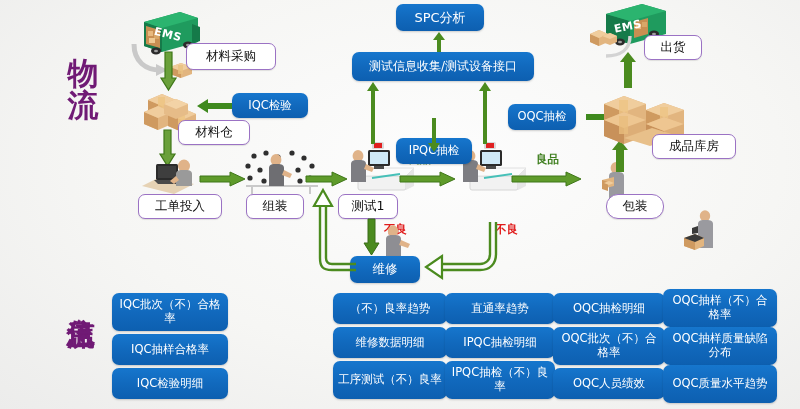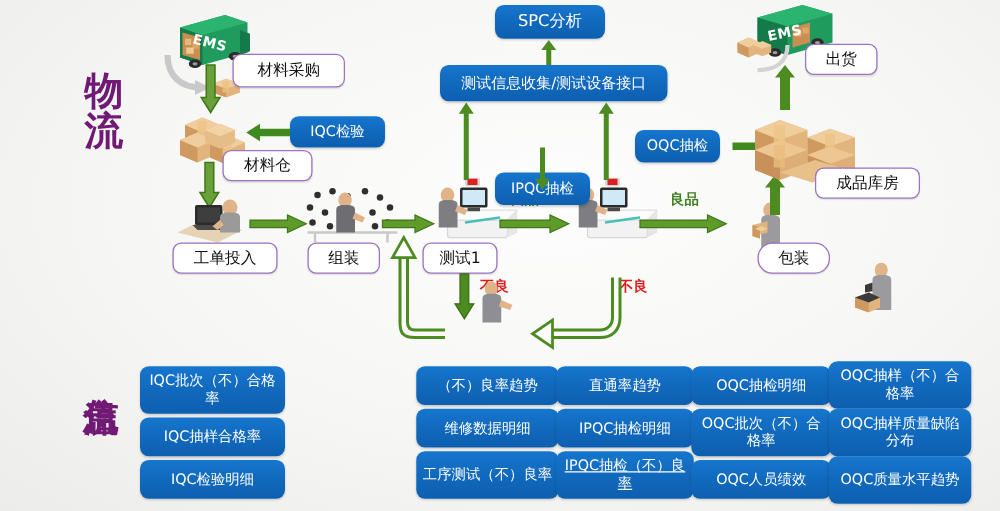--- a/index.html
+++ b/index.html
@@ -275,20 +275,23 @@
   </div>
 
   <div class="abs" style="left:380px;top:224px;width:32px;height:36px;">
     <svg width="32" height="36" viewBox="0 0 32 36">
       <ellipse cx="13" cy="7" rx="5.2" ry="5.8" fill="#e0b389"></ellipse>
       <path d="M6 15 C6 11, 10 11, 13 11 C17 11, 21 11, 21 15 L21 34 L6 34 Z" fill="#8e8e93"></path>
       <path d="M21 16 L30 20 L28 24 L19 21 Z" fill="#e0b389"></path>
     </svg>
   </div>
 
+  <div class="abs bluebox" style="left:350px;top:256px;width:70px;height:27px;font-size:12.5px;">
+    <span>维修</span>
+  </div>
 
   <div class="abs arrow" style="left:310px;top:188px;width:48px;height:86px;">
     <svg width="48" height="86" viewBox="0 0 48 86">
       <path d="M46 82 L22 82 C12 82, 10 78, 10 70 L10 18" stroke="#4b8b1f" stroke-width="2.4" fill="none"></path>
       <path d="M46 76 L22 76 C18 76, 16 74, 16 70 L16 18" stroke="#4b8b1f" stroke-width="2.4" fill="none"></path>
       <path d="M13 2 L22 18 L4 18 Z" fill="#ffffff" stroke="#4b8b1f" stroke-width="2.2"></path>
     </svg>
   </div>
 
   <div class="abs arrow" style="left:420px;top:222px;width:86px;height:56px;">
@@ -467,21 +470,21 @@
     <div class="cell bluebox" style="left:221px;top:38px;width:106px;height:27px;">
       <span>维修数据明细</span>
     </div>
 
     <div class="cell bluebox" style="left:333px;top:4px;width:102px;height:27px;">
       <span>直通率趋势</span>
     </div>
     <div class="cell bluebox" style="left:333px;top:38px;width:102px;height:27px;">
       <span>IPQC抽检明细</span>
     </div>
-    <div class="cell bluebox" style="left:333px;top:72px;width:102px;height:34px;text-decoration:underline;">
+    <div class="cell bluebox" style="left:333px;top:72px;width:102px;height:34px;">
       <span>IPQC抽检（不）良率</span>
     </div>
 
     <div class="cell bluebox" style="left:441px;top:4px;width:104px;height:27px;">
       <span>OQC抽检明细</span>
     </div>
     <div class="cell bluebox" style="left:441px;top:38px;width:104px;height:34px;">
       <span>OQC批次（不）合格率</span>
     </div>
     <div class="cell bluebox" style="left:441px;top:79px;width:104px;height:27px;">

